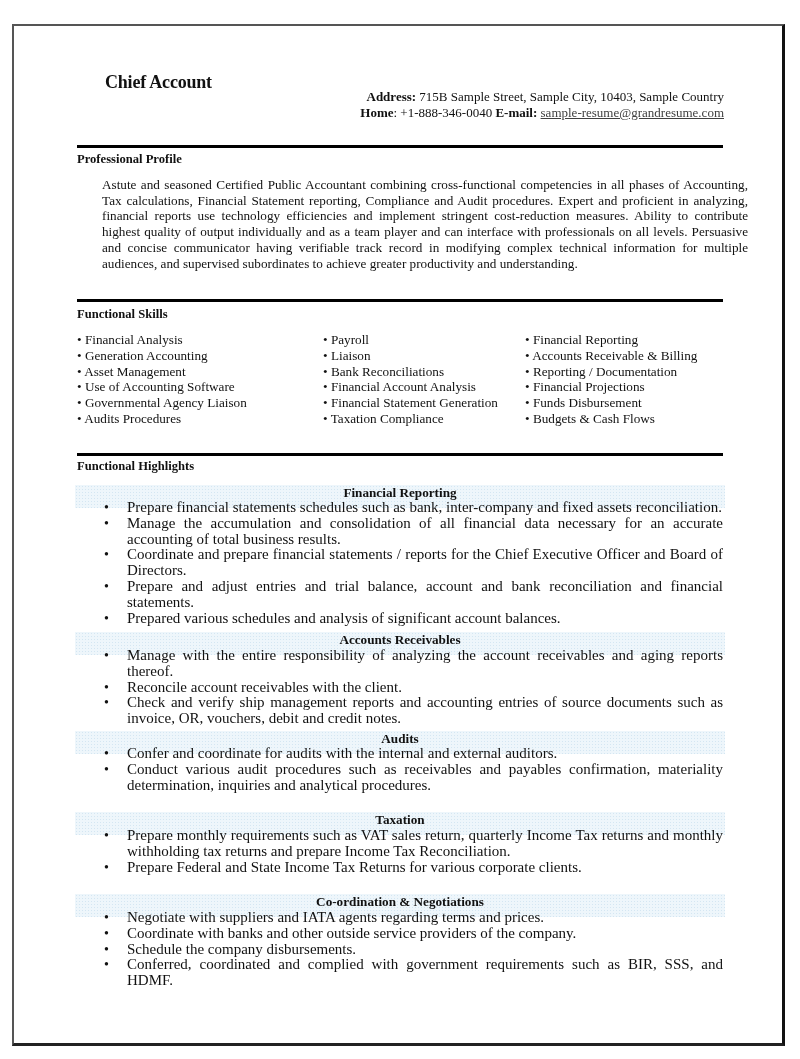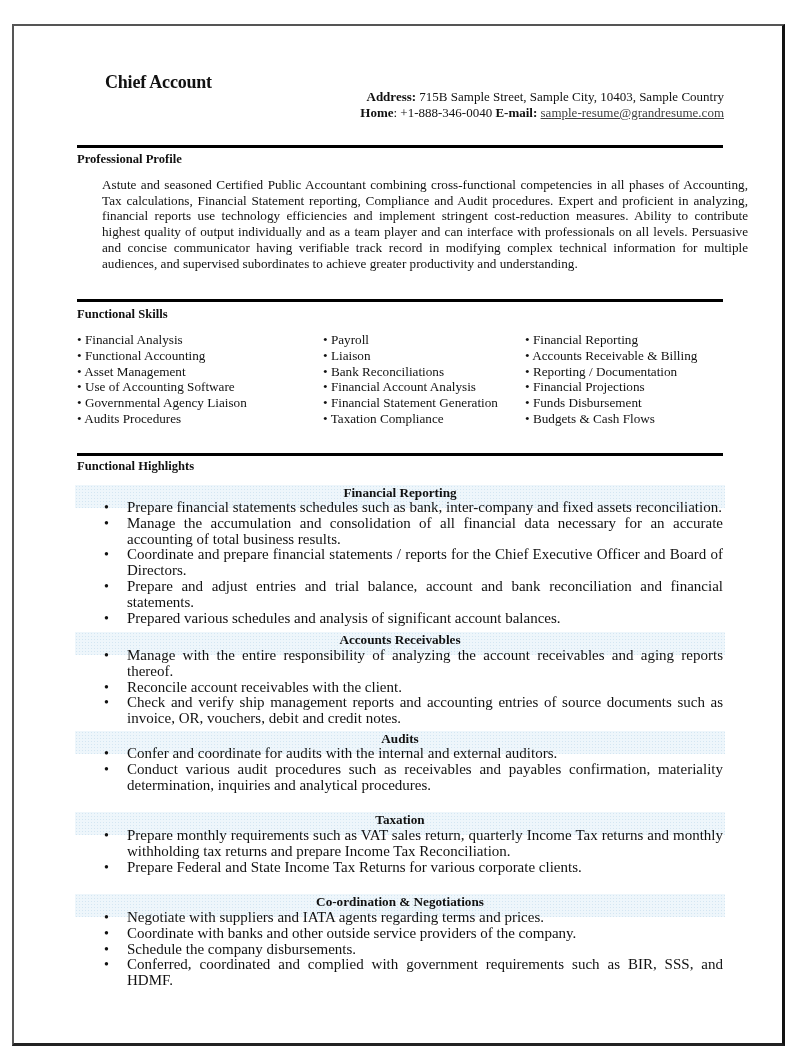--- a/index.html
+++ b/index.html
@@ -45,21 +45,21 @@
 
 <div class="rule" style="top:145px"></div>
 <div class="h2" style="top:152px">Professional Profile</div>
 <div class="profile">Astute and seasoned Certified Public Accountant combining cross-functional competencies in all phases of Accounting, Tax calculations, Financial Statement reporting, Compliance and Audit procedures. Expert and proficient in analyzing, financial reports use technology efficiencies and implement stringent cost-reduction measures. Ability to contribute highest quality of output individually and as a team player and can interface with professionals on all levels. Persuasive and concise communicator having verifiable track record in modifying complex technical information for multiple audiences, and supervised subordinates to achieve greater productivity and understanding.</div>
 
 <div class="rule" style="top:299px"></div>
 <div class="h2" style="top:307px">Functional Skills</div>
 <div class="skills">
   <div class="col col1">
     <div>• Financial Analysis</div>
-    <div>• Functional Accounting</div>
+    <div>• Generation Accounting</div>
     <div>• Asset Management</div>
     <div>• Use of Accounting Software</div>
     <div>• Governmental Agency Liaison</div>
     <div>• Audits Procedures</div>
   </div>
   <div class="col col2">
     <div>• Payroll</div>
     <div>• Liaison</div>
     <div>• Bank Reconciliations</div>
     <div>• Financial Account Analysis</div>

